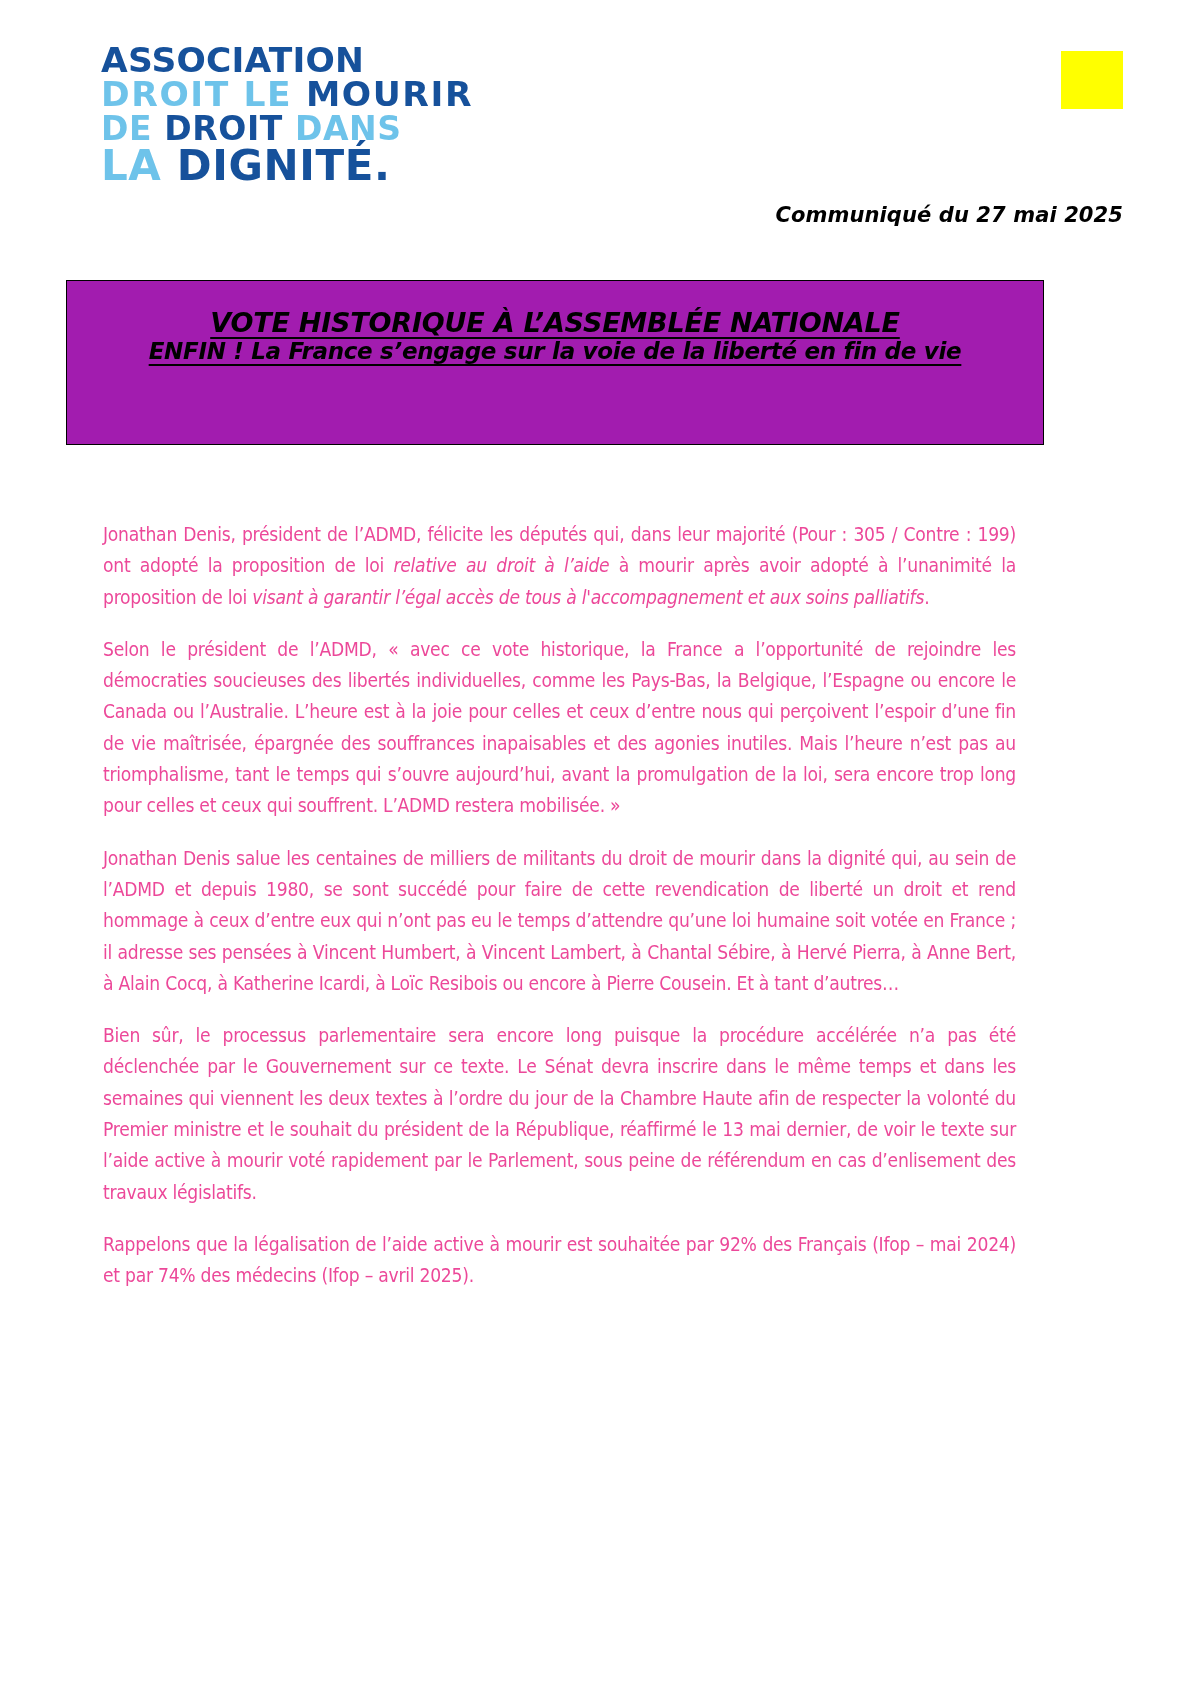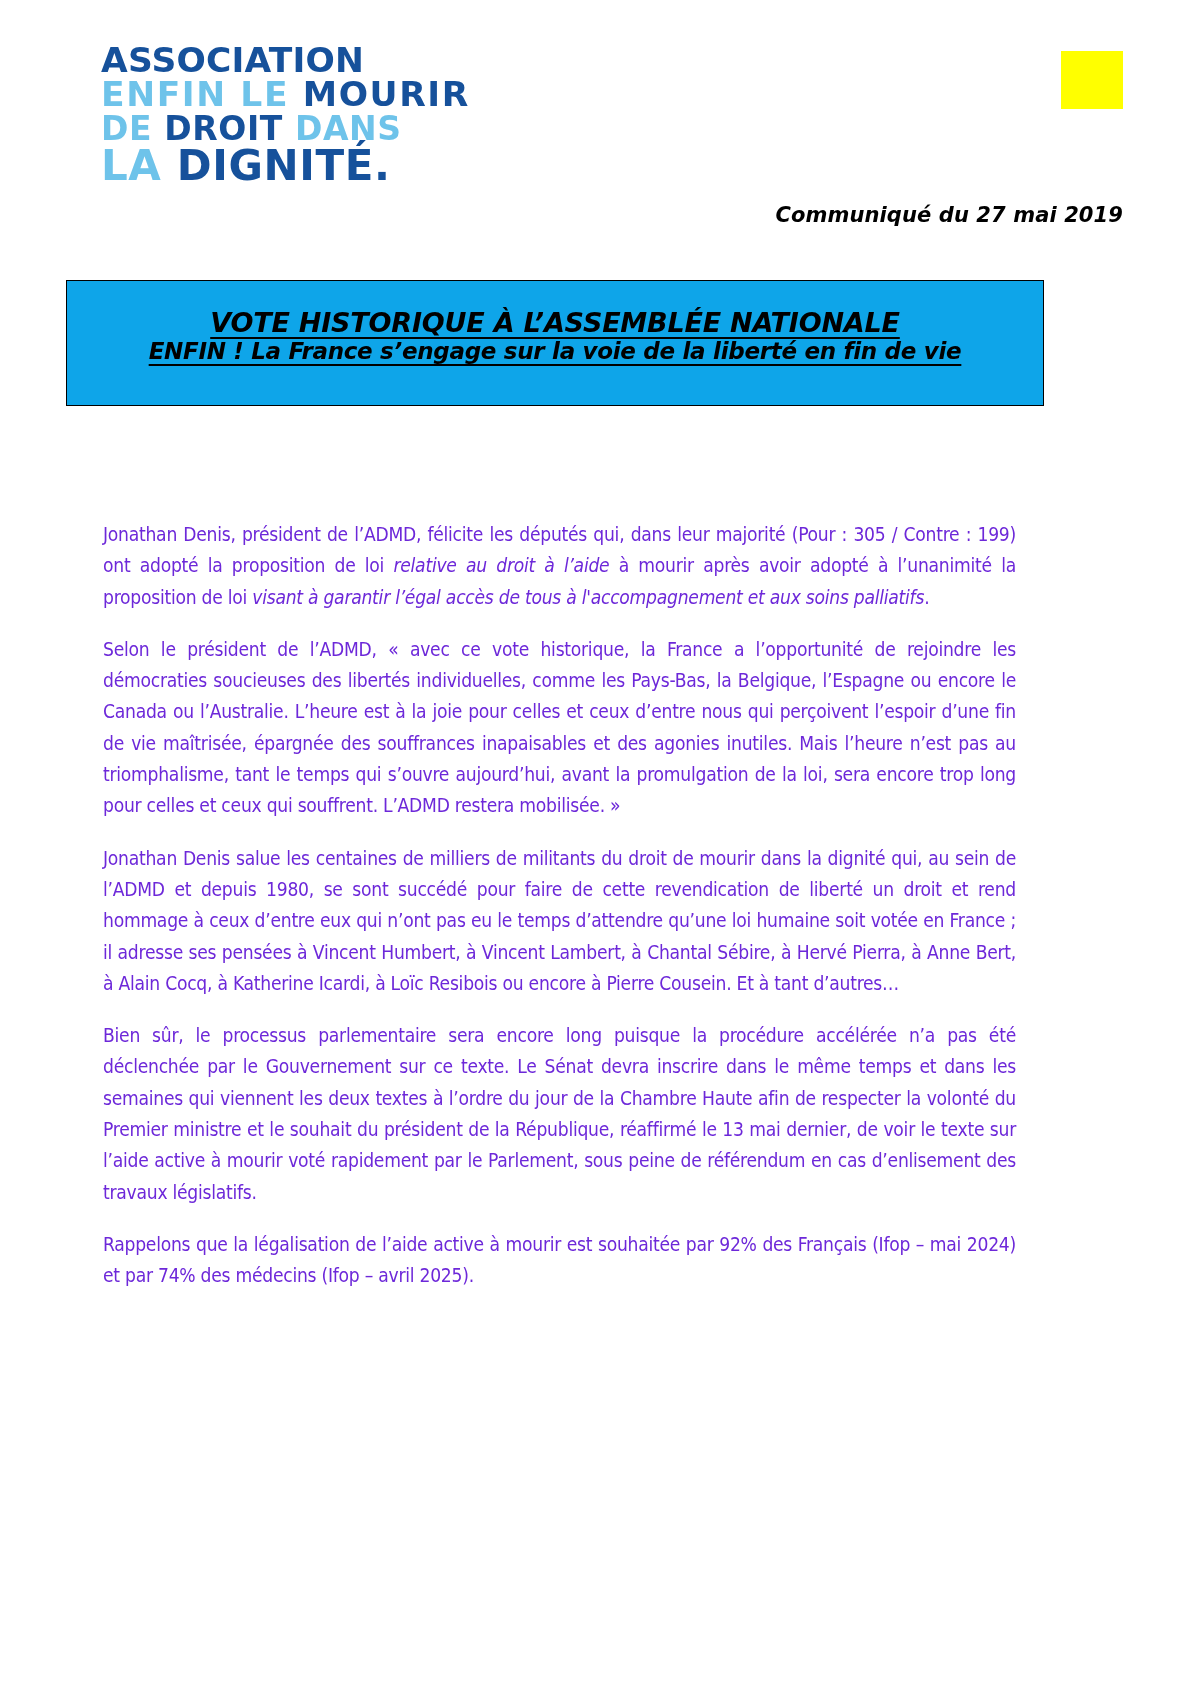--- a/index.html
+++ b/index.html
@@ -81,23 +81,23 @@
     letter-spacing: 0.1px;
     color: #000;
   }
 
   
   .title-box {
     position: absolute;
     left: 66px;
     top: 280px;
     width: 978px;
-    height: 126px;
+    height: 165px;
     border: 1.5px solid #000;
-    background: #0ea5e9;
+    background: #a21caf;
   }
   .title-inner {
     position: absolute;
     left: 0; right: 0;
     top: 26px;
     text-align: center;
   }
   .title-line {
     font-family: "DejaVu Sans", sans-serif;
     font-style: italic;
@@ -119,21 +119,21 @@
     position: absolute;
     left: 103px;
     top: 519px;
     width: 913px;
   }
   .para {
     font-family: "DejaVu Sans Condensed", "DejaVu Sans", sans-serif;
     font-size: 19.1px;
     line-height: 31.3px;
     text-align: justify;
-    color: #6d28d9;
+    color: #ec4899;
     margin: 0 0 21px 0;
     letter-spacing: -0.25px;
     font-weight: 400;
     font-stretch: condensed;
   }
   .para:last-child { margin-bottom: 3px; }
   .para i { font-style: italic; }
 </style>
 </head>
 <body>
@@ -141,35 +141,35 @@
 <div class="header">
 
   <div class="logo logo-ylw-wrap">
     <div class="logo-underbar"></div>
 
     <div class="logo-line logo-l1">
       <span class="dk">ASSOCIATION</span>
     </div>
 
     <div class="logo-line logo-l2">
-      <span class="lt">ENFIN LE </span><span class="dk">MOURIR</span>
+      <span class="lt">DROIT LE </span><span class="dk">MOURIR</span>
     </div>
 
     <div class="logo-line logo-l3">
       <span class="lt">DE </span><span class="dk">DROIT </span><span class="lt">DANS</span>
     </div>
 
     <div class="logo-line logo-l4">
       <span class="lt">LA </span><span class="dk">DIGNITÉ.</span>
     </div>
   </div>
 
   <div class="yellow-square"></div>
 
-  <div class="date-line">Communiqué du 27 mai 2019</div>
+  <div class="date-line">Communiqué du 27 mai 2025</div>
 </div>
 
 <div class="title-box">
   <div class="title-inner">
     <div class="title-line title-1"><span>VOTE HISTORIQUE À L’ASSEMBLÉE NATIONALE</span></div>
     <div class="title-line title-2"><span>ENFIN ! La France s’engage sur la voie de la liberté en fin de vie</span></div>
   </div>
 </div>
 
 <div class="content">

